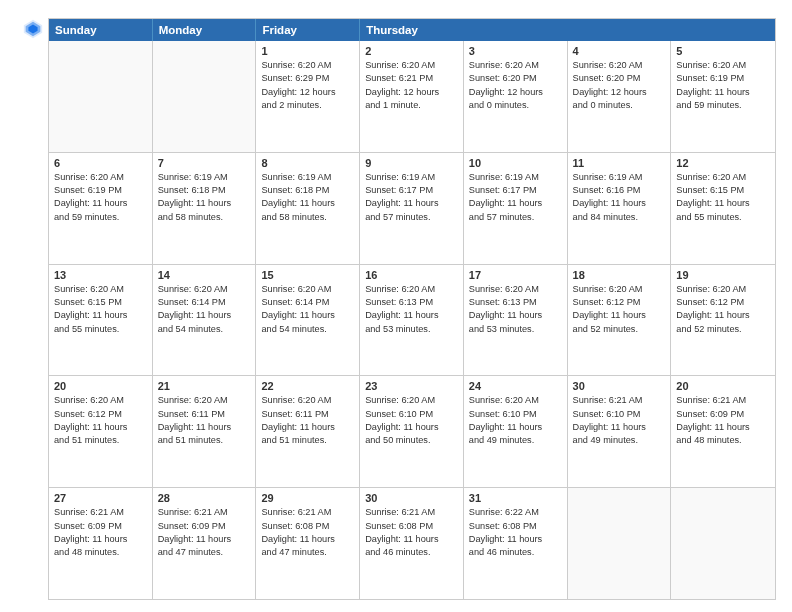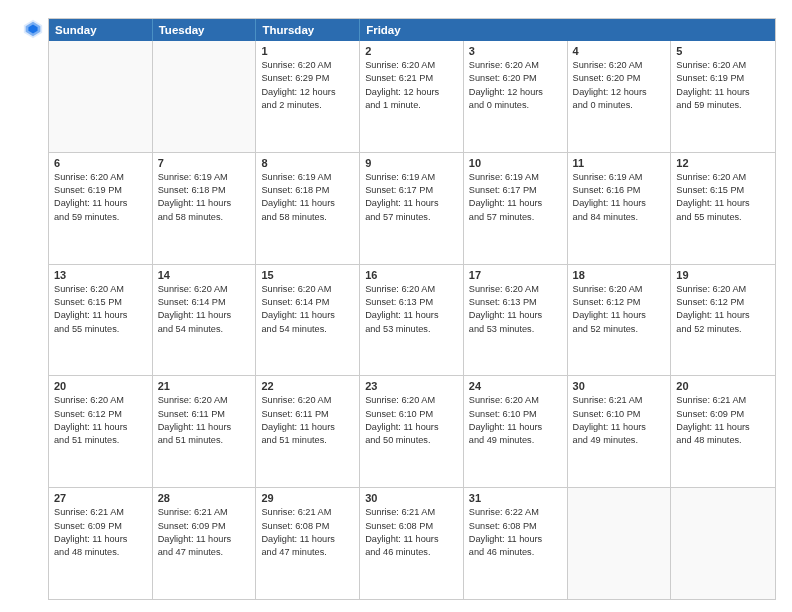--- a/index.html
+++ b/index.html
@@ -126,23 +126,23 @@
     </div>
     <div class="title-area">
       <div class="main-title"></div>
       <div class="sub-title"></div>
     </div>
   </div>
 
   <div class="calendar">
     <div class="cal-header-row">
     <div class="cal-header-cell">Sunday</div>
-        <div class="cal-header-cell">Tuesday</div>
+        <div class="cal-header-cell">Monday</div>
+        <div class="cal-header-cell">Friday</div>
         <div class="cal-header-cell">Thursday</div>
-        <div class="cal-header-cell">Friday</div>
       </div>
     <div class="cal-body">
     <div class="cal-week">
           <div class="cal-cell empty"></div>
           <div class="cal-cell empty"></div>
           <div class="cal-cell">
             <div class="day-num">1</div>
             <div class="cell-line">Sunrise: 6:20 AM</div>
             <div class="cell-line">Sunset: 6:29 PM</div>
             <div class="cell-line">Daylight: 12 hours</div>

